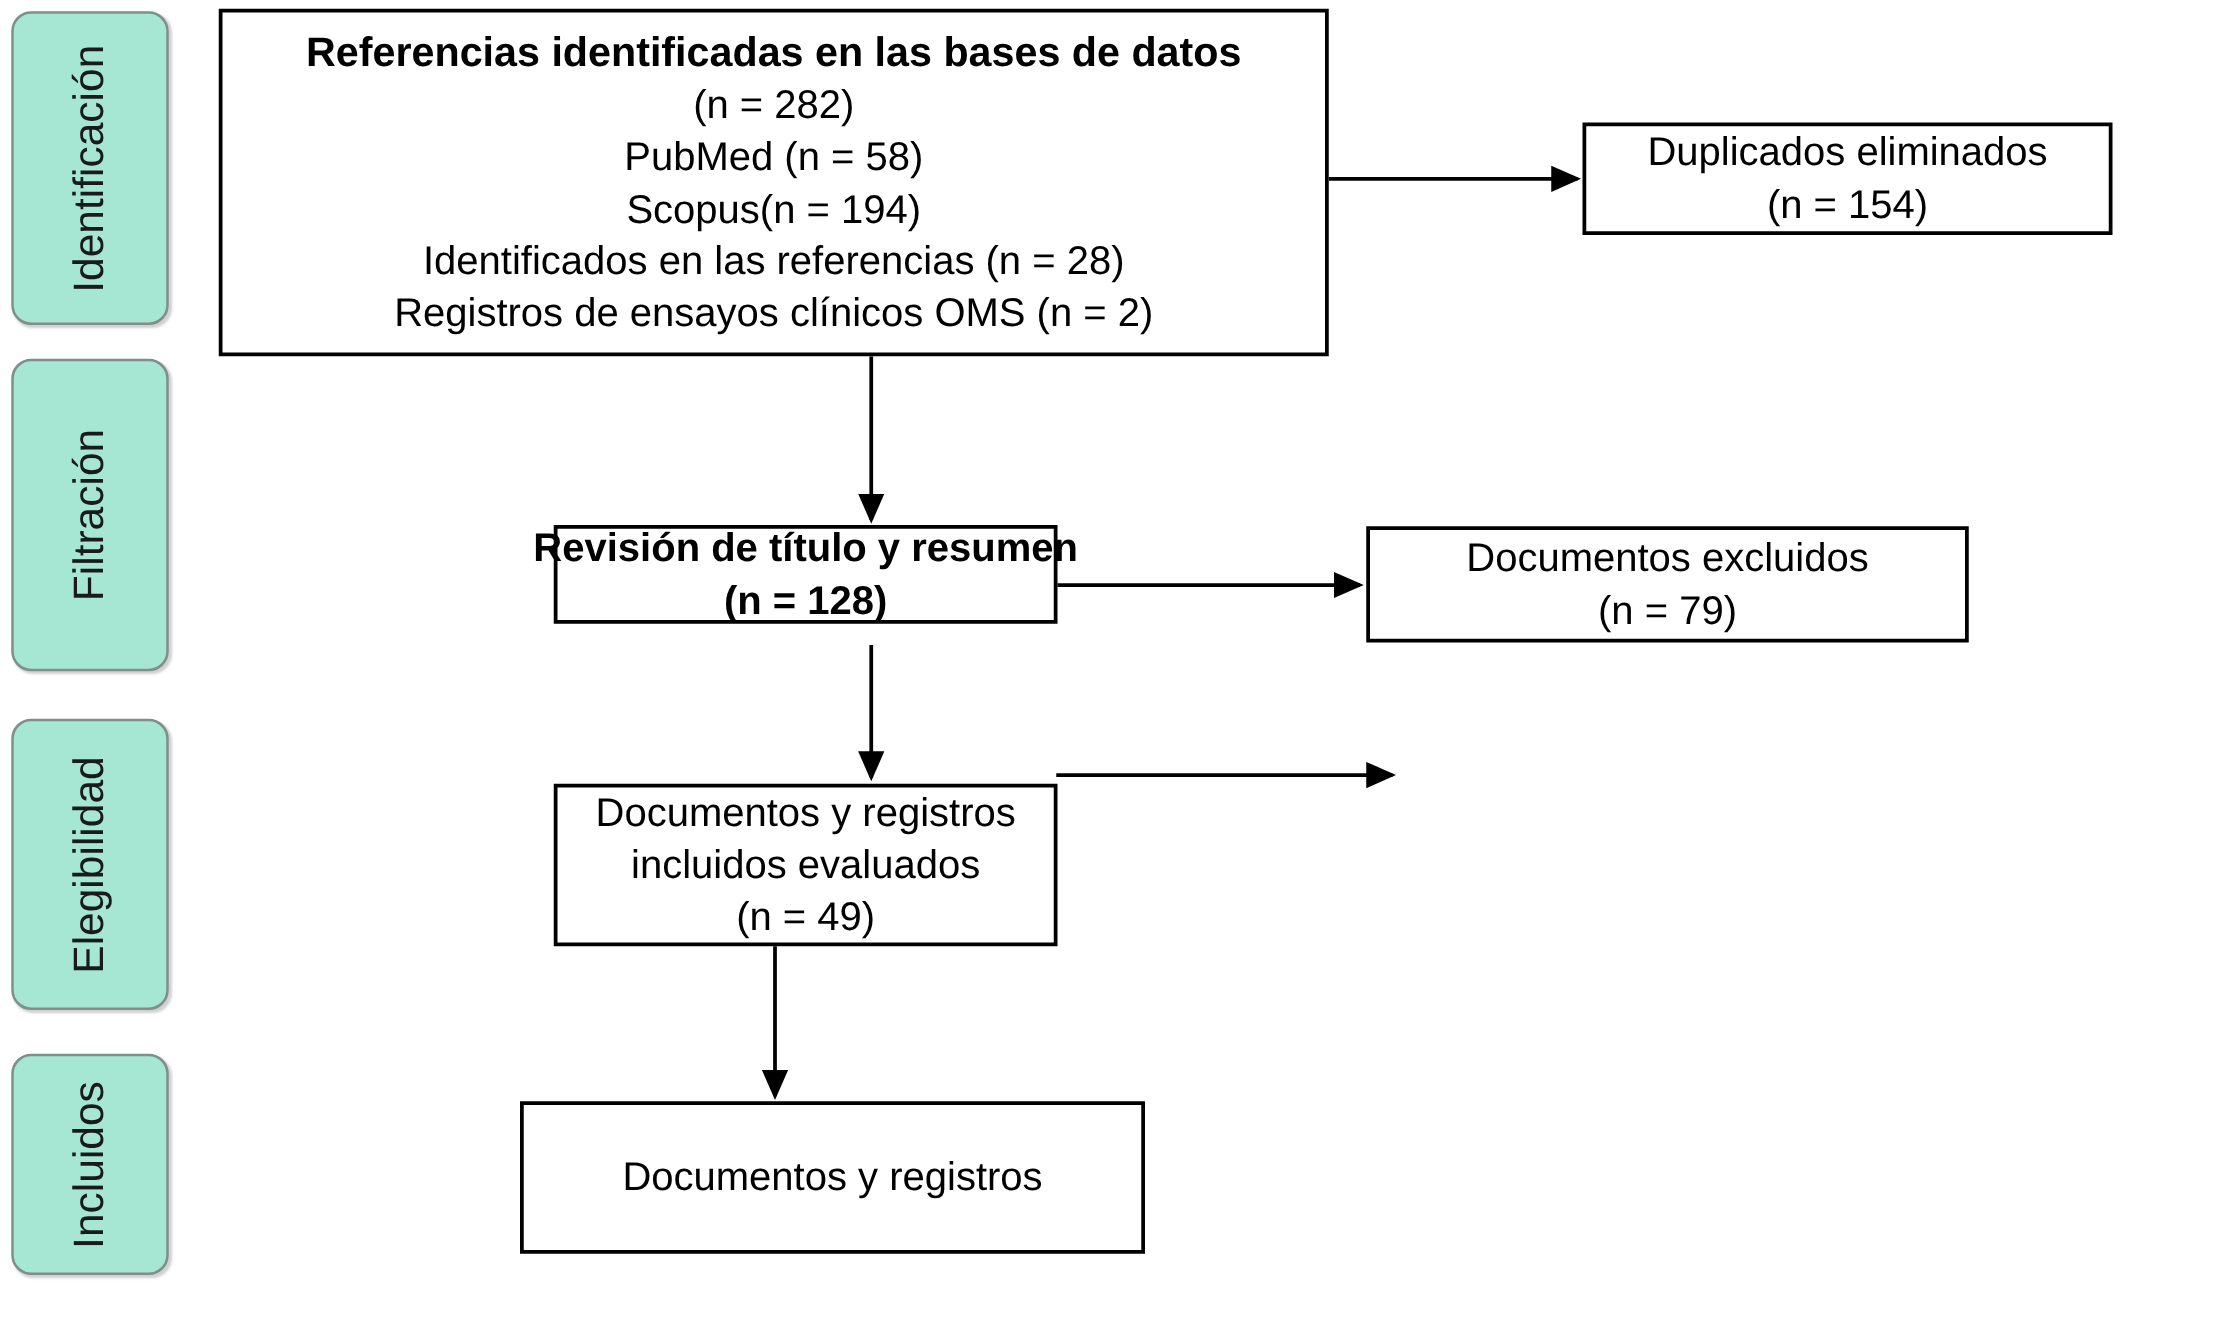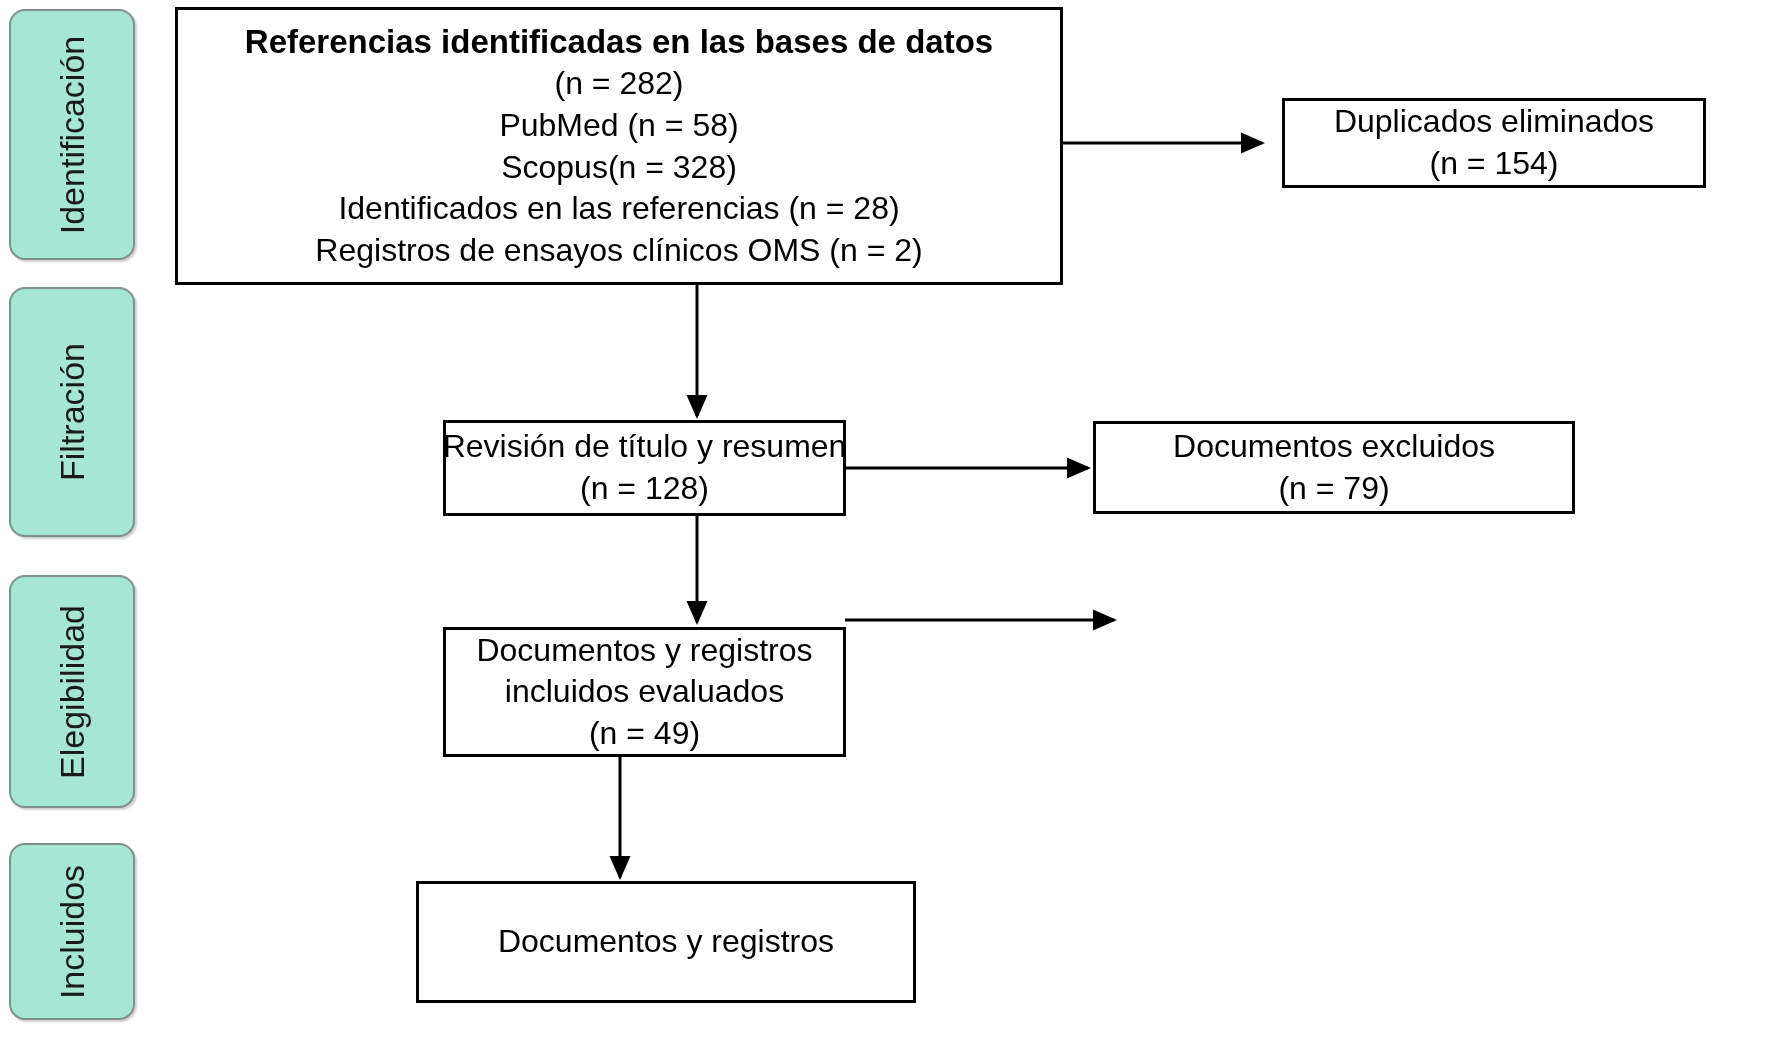--- a/index.html
+++ b/index.html
@@ -111,31 +111,31 @@
   </div>
 
   <div class="stage" style="top:843px; height:177px;">
     <span class="stage-label">Incluidos</span>
   </div>
 
   <div class="fbox" style="left:175px; top:7px; width:888px; height:278px;">
     <span class="fline bold">Referencias identificadas en las bases de datos</span>
     <span class="fline">(n = 282)</span>
     <span class="fline">PubMed (n = 58)</span>
-    <span class="fline">Scopus(n = 328)</span>
+    <span class="fline">Scopus(n = 194)</span>
     <span class="fline">Identificados en las referencias (n = 28)</span>
     <span class="fline">Registros de ensayos clínicos OMS (n = 2)</span>
   </div>
 
-  <div class="fbox" style="left:1266px; top:98px; width:424px; height:90px;margin-left:16px;">
+  <div class="fbox" style="left:1266px; top:98px; width:424px; height:90px;">
     <span class="fline">Duplicados eliminados</span>
     <span class="fline">(n = 154)</span>
   </div>
 
-  <div class="fbox" style="left:443px; top:420px; width:403px; height:96px;">
+  <div class="fbox" style="left:443px; top:420px; width:403px; height:79px;font-weight:bold;">
     <span class="fline">Revisión de título y resumen</span>
     <span class="fline">(n = 128)</span>
   </div>
 
   <div class="fbox" style="left:1093px; top:421px; width:482px; height:93px;">
     <span class="fline">Documentos excluidos</span>
     <span class="fline">(n = 79)</span>
   </div>
 
   <div class="fbox" style="left:443px; top:627px; width:403px; height:57px; height:130px;">

